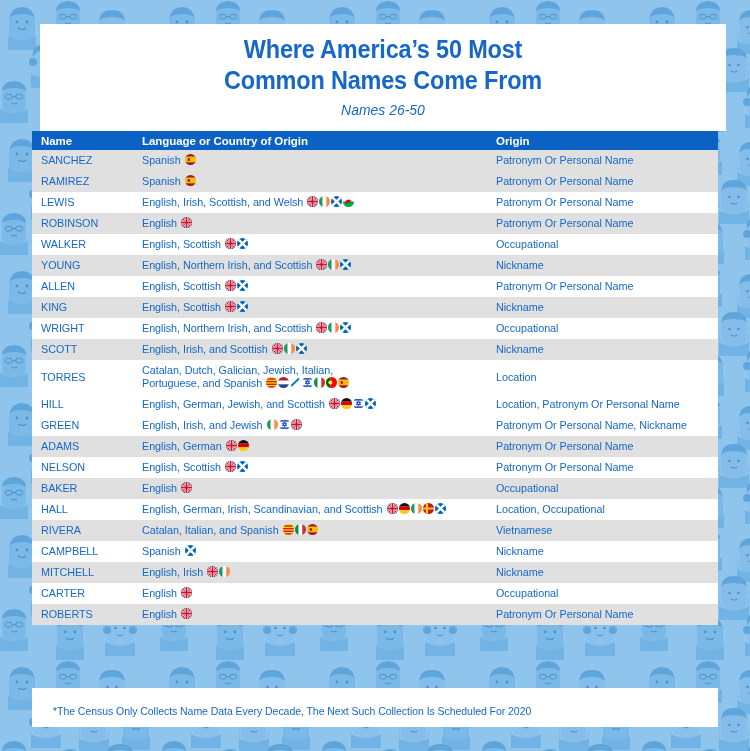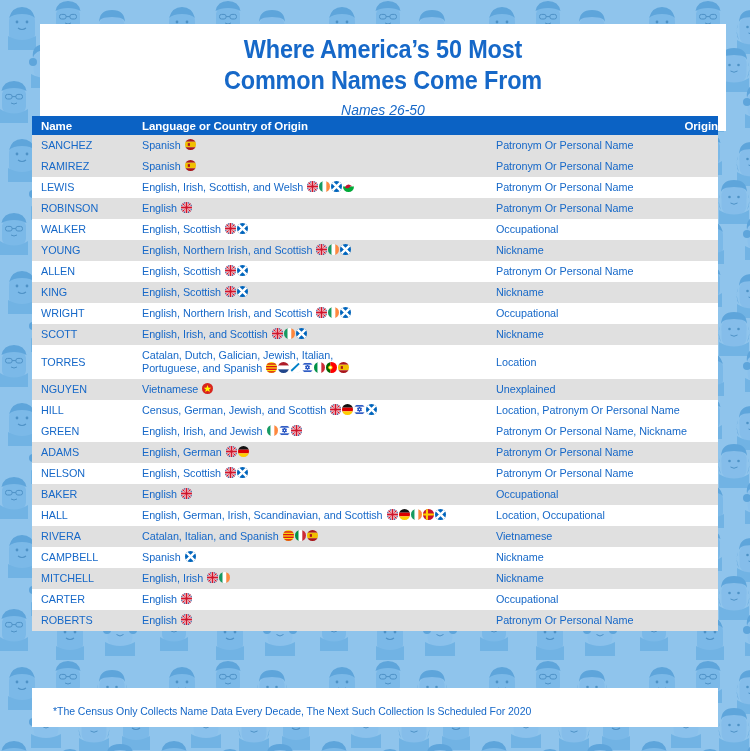--- a/index.html
+++ b/index.html
@@ -61,21 +61,21 @@
     line-height: 22px;
     margin-top: 3px;
     transform: scaleX(0.93);
     transform-origin: center;
   }
 
   
   #table-card {
     position: absolute;
     left: 32px;
-    top: 116px;
+    top: 131px;
     width: 686px;
     background: #ffffff;
   }
 
   table.names {
     width: 686px;
     border-collapse: collapse;
     table-layout: fixed;
   }
   table.names col.c-name  { width: 103px; }
@@ -87,21 +87,21 @@
     color: #ffffff;
     font-size: 11.5px;
     font-weight: bold;
     text-align: left;
     height: 19px;
     padding: 0 0 0 9px;
     letter-spacing: -0.05px;
     white-space: nowrap;
   }
   table.names thead th.h-lang { padding-left: 7px; }
-  table.names thead th.h-orig { padding-left: 5px; text-align: right; }
+  table.names thead th.h-orig { padding-left: 5px; }
 
   table.names tbody td {
     color: #1668c8;
     font-size: 10.8px;
     line-height: 13px;
     vertical-align: middle;
     padding: 4px 0 4px 9px;
     letter-spacing: -0.05px;
   }
   table.names tbody td.cell-lang { padding-left: 7px; }
@@ -424,31 +424,23 @@
         <circle cx="4.8" cy="6" r="2.3" fill="#ffdf00"></circle>
         <circle cx="4.8" cy="6" r="1.2" fill="#fff"></circle>
                   </svg></span><span class="flag"><svg viewBox="0 0 12 12">
                     <rect width="12" height="3" fill="#aa151b"></rect>
         <rect y="3" width="12" height="6" fill="#f1bf00"></rect>
         <rect y="9" width="12" height="3" fill="#aa151b"></rect>
         <rect x="3" y="4.5" width="2.4" height="3" fill="#aa151b"></rect>
                   </svg></span></span></td>
             <td class="cell-orig">Location</td>
           </tr>
-          <tr class="even">
-            <td class="cell-name">NGUYEN</td>
-            <td class="cell-lang"><span class="lang-text">Vietnamese</span><span class="flagstrip"><span class="flag"><svg viewBox="0 0 12 12">
-                    <rect width="12" height="12" fill="#da251d"></rect>
-        <path d="M6,2.2 L7.1,5.1 L10.1,5.1 L7.7,7 L8.6,9.9 L6,8.1 L3.4,9.9 L4.3,7 L1.9,5.1 L4.9,5.1 Z" fill="#ffff00"></path>
-                  </svg></span></span></td>
-            <td class="cell-orig">Unexplained</td>
-          </tr>
           <tr class="odd">
             <td class="cell-name">HILL</td>
-            <td class="cell-lang"><span class="lang-text">Census, German, Jewish, and Scottish</span><span class="flagstrip"><span class="flag"><svg viewBox="0 0 12 12">
+            <td class="cell-lang"><span class="lang-text">English, German, Jewish, and Scottish</span><span class="flagstrip"><span class="flag"><svg viewBox="0 0 12 12">
                     <rect width="12" height="12" fill="#00247d"></rect>
         <path d="M0,0 L12,12 M12,0 L0,12" stroke="#fff" stroke-width="3"></path>
         <path d="M0,0 L12,12 M12,0 L0,12" stroke="#cf142b" stroke-width="1.5"></path>
         <path d="M6,0 V12 M0,6 H12" stroke="#fff" stroke-width="3.6"></path>
         <path d="M6,0 V12 M0,6 H12" stroke="#cf142b" stroke-width="2"></path>
                   </svg></span><span class="flag"><svg viewBox="0 0 12 12">
                     <rect width="12" height="4" fill="#111"></rect>
         <rect y="4" width="12" height="4" fill="#dd0000"></rect>
         <rect y="8" width="12" height="4" fill="#ffce00"></rect>
                   </svg></span><span class="flag"><svg viewBox="0 0 12 12">

